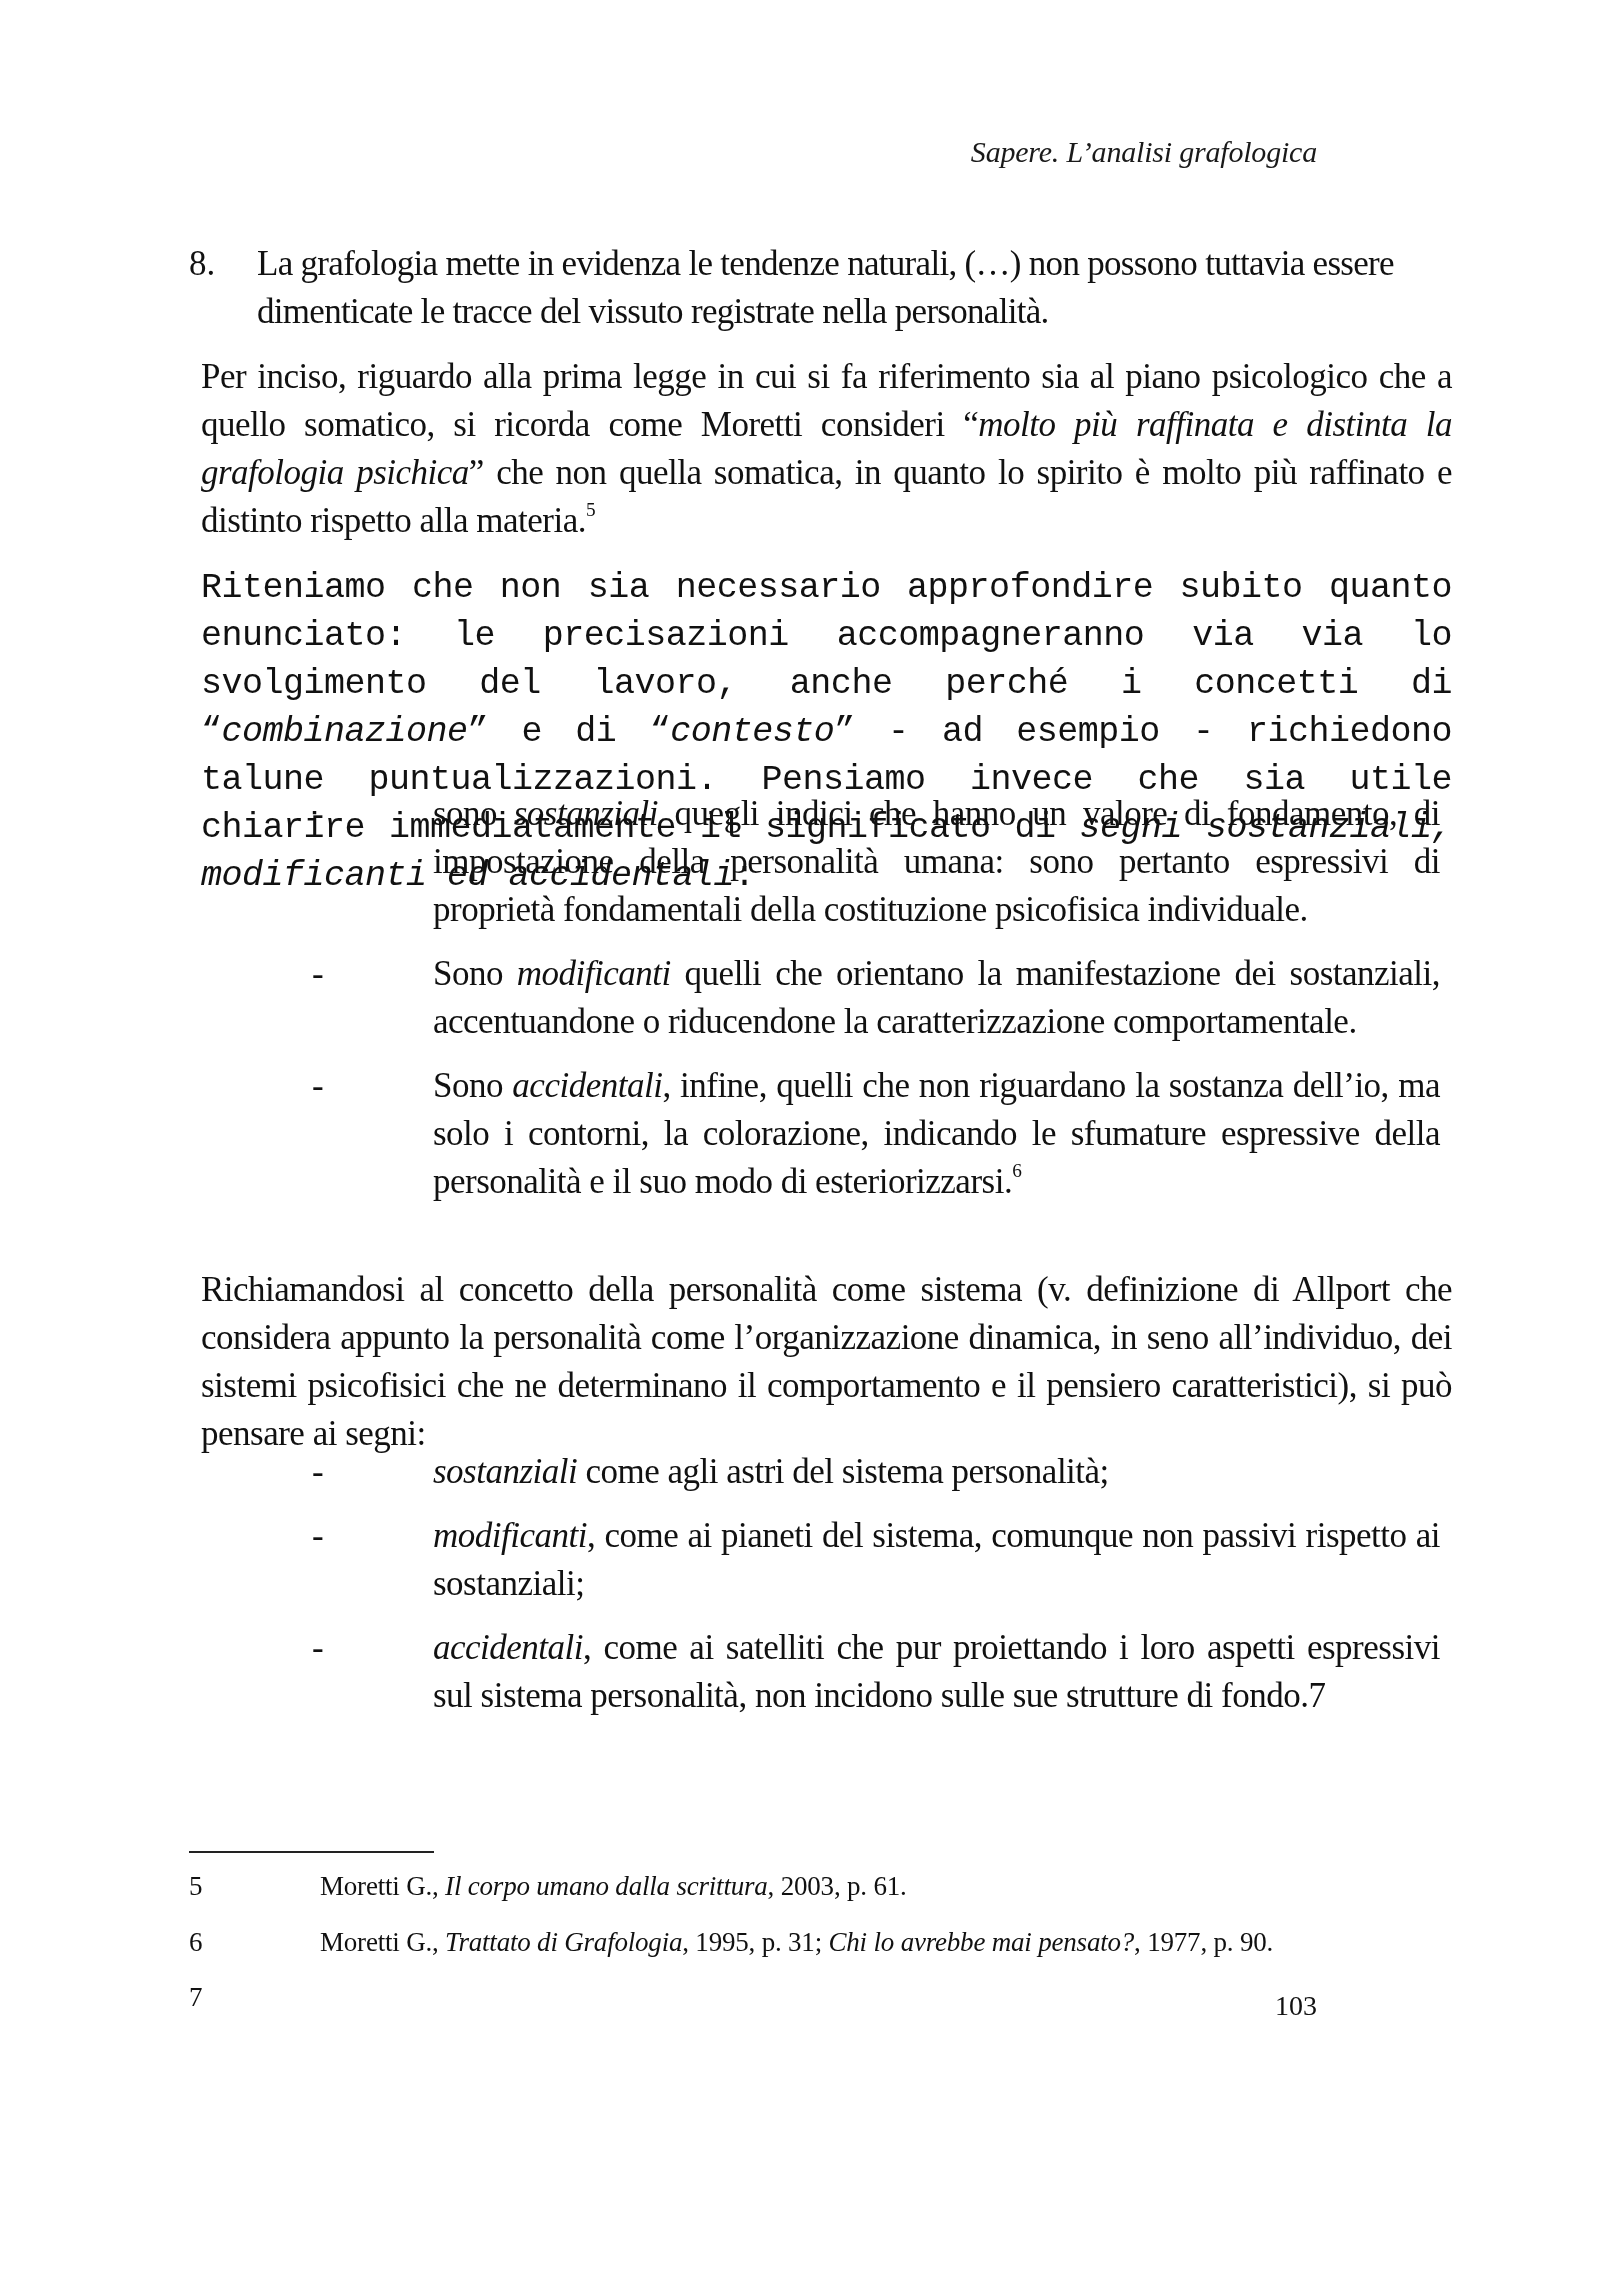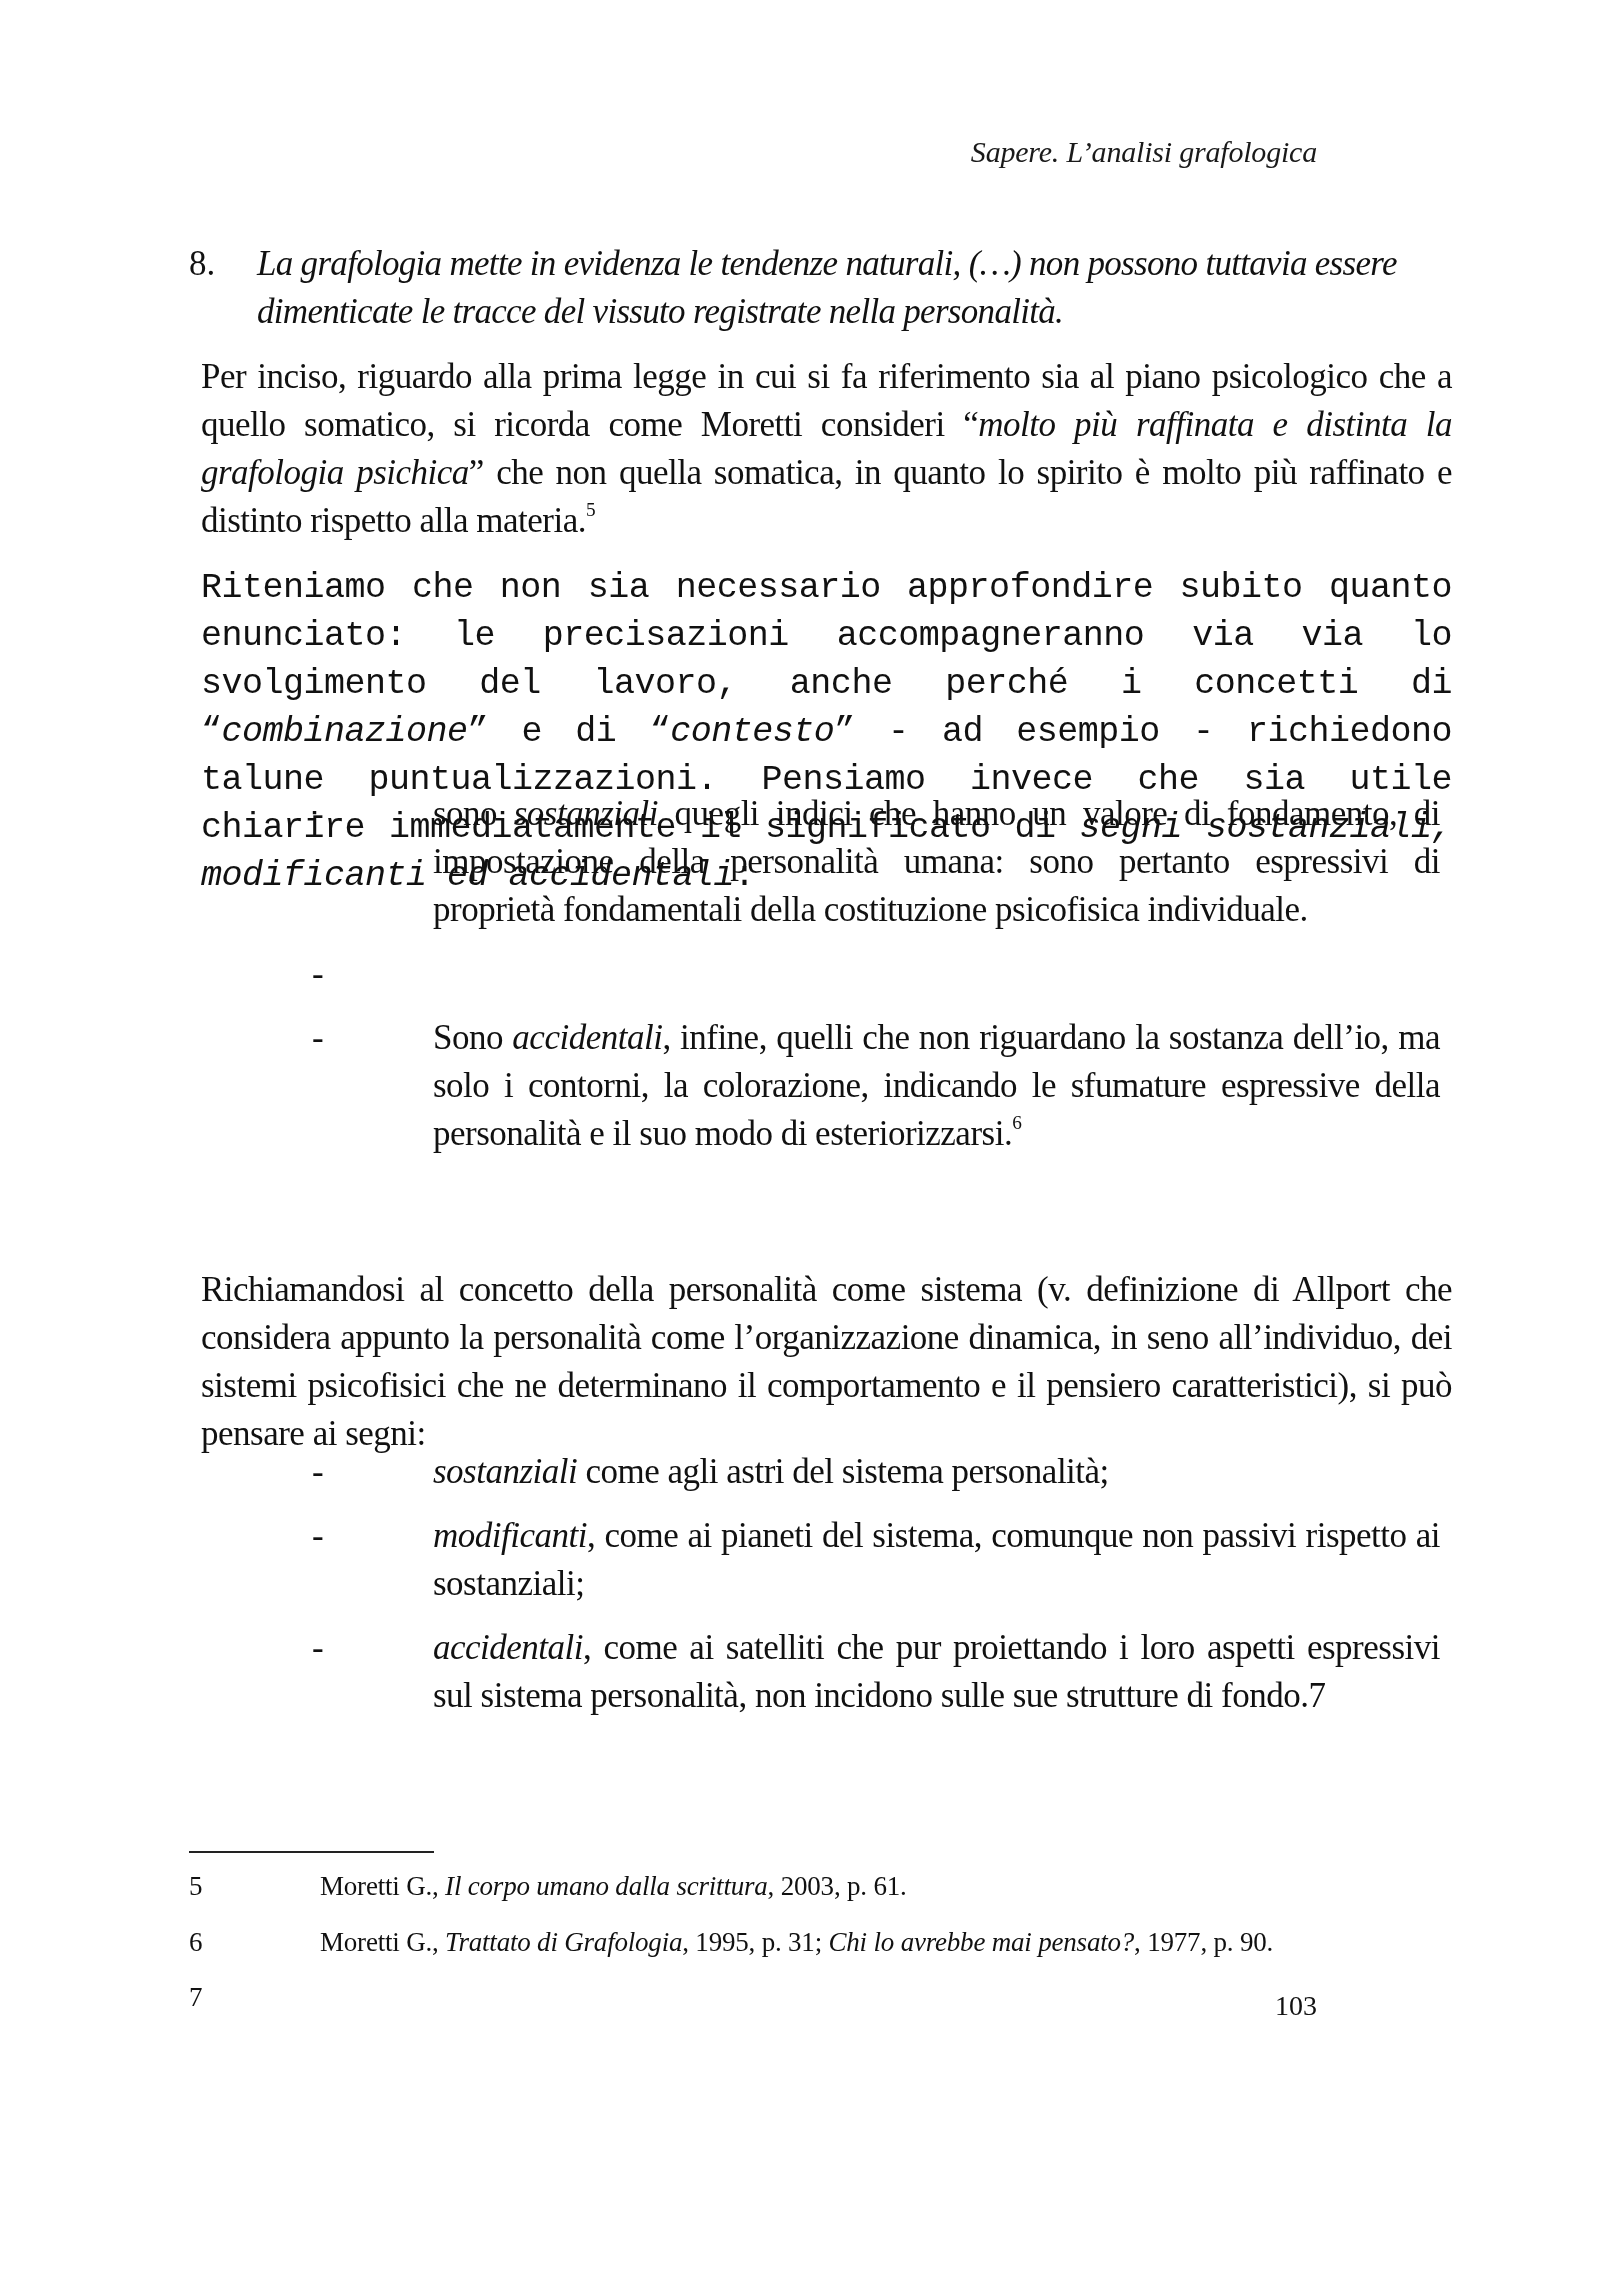--- a/index.html
+++ b/index.html
@@ -48,21 +48,20 @@
       font-size: 35px;
       line-height: 48px;
       display: flex;
     }
     .numbered .num {
       width: 68px;
       flex: 0 0 68px;
     }
     .numbered .txt {
       flex: 1;
-      font-style: italic;
       letter-spacing: -0.7px;
     }
     p { margin: 12px; }
     .para1 { top: 341px; }
     .para2 { top: 552px; font-family: Liberation Mono, monospace; }
     .para3 { top: 1254px; }
     .bullets {
       position: absolute;
       left: 189px;
       width: 1251px;
@@ -143,20 +142,21 @@
 
   <p class="body-text para2"><span>Riteniamo che non sia necessario approfondire subito quanto enunciato: le precisazioni accompagneranno via via lo svolgimento del lavoro, anche perché i concetti di “</span><em>combinazione</em><span>” e di “</span><em>contesto</em><span>” - ad esempio - richiedono talune puntualizzazioni. Pensiamo invece che sia utile chiarire immediatamente il significato di </span><em>segni sostanziali, modificanti ed accidentali</em><span>:</span></p>
 
   <div class="bullets b1">
     <div class="bullet">
       <span class="dash">-</span>
       <span class="btxt"><span>sono </span><em>sostanziali</em><span> quegli indici che hanno un valore di fondamento, di impostazione della personalità umana: sono pertanto espressivi di proprietà fondamentali della costituzione psicofisica individuale.</span></span>
     </div>
     <div class="bullet">
       <span class="dash">-</span>
+      <span class="btxt"><span>Sono </span><em>modificanti</em><span> quelli che orientano la manifestazione dei sostanziali, accentuandone o riducendone la caratterizzazione comportamentale.</span></span>
     </div>
     <div class="bullet">
       <span class="dash">-</span>
       <span class="btxt"><span>Sono </span><em>accidentali</em><span>, infine, quelli che non riguardano la sostanza dell’io, ma solo i contorni, la colorazione, indicando le sfumature espressive della personalità e il suo modo di esteriorizzarsi.</span><sup>6</sup></span>
     </div>
   </div>
 
   <p class="body-text para3">Richiamandosi al concetto della personalità come sistema (v. definizione di Allport che considera appunto la personalità come l’organizzazione dinamica, in seno all’individuo, dei sistemi psicofisici che ne determinano il comportamento e il pensiero caratteristici), si può pensare ai segni:</p>
 
   <div class="bullets b2">

